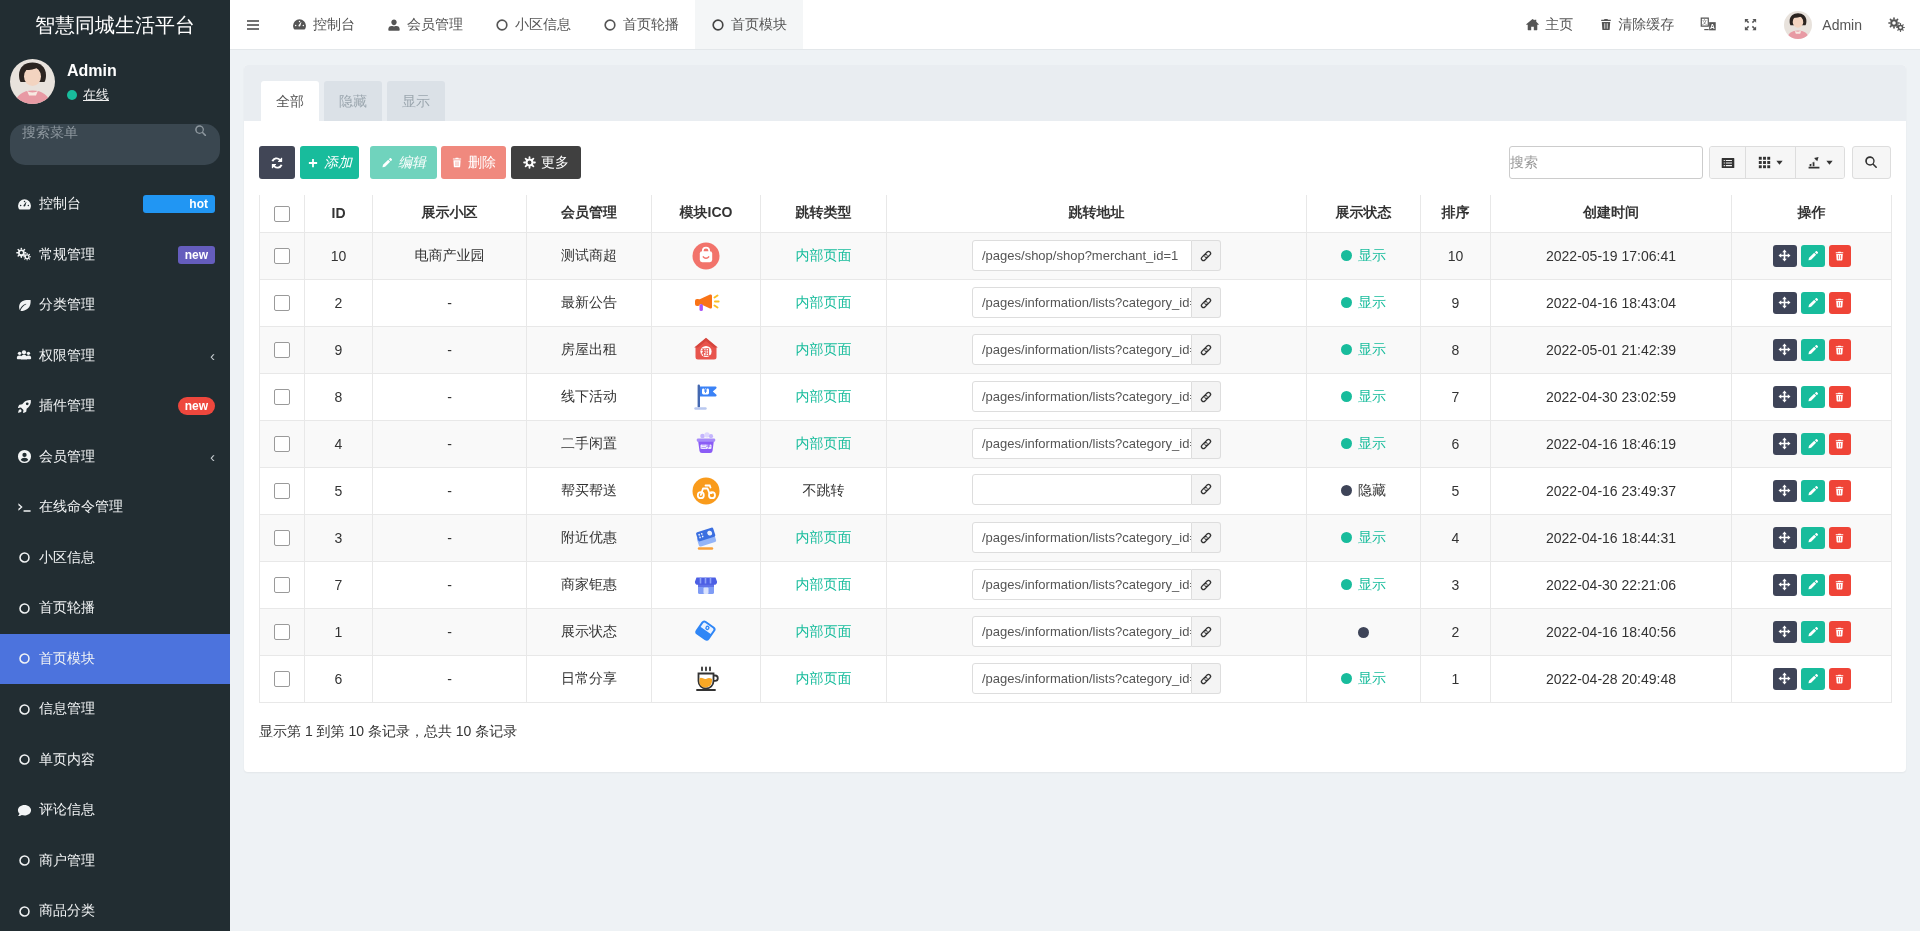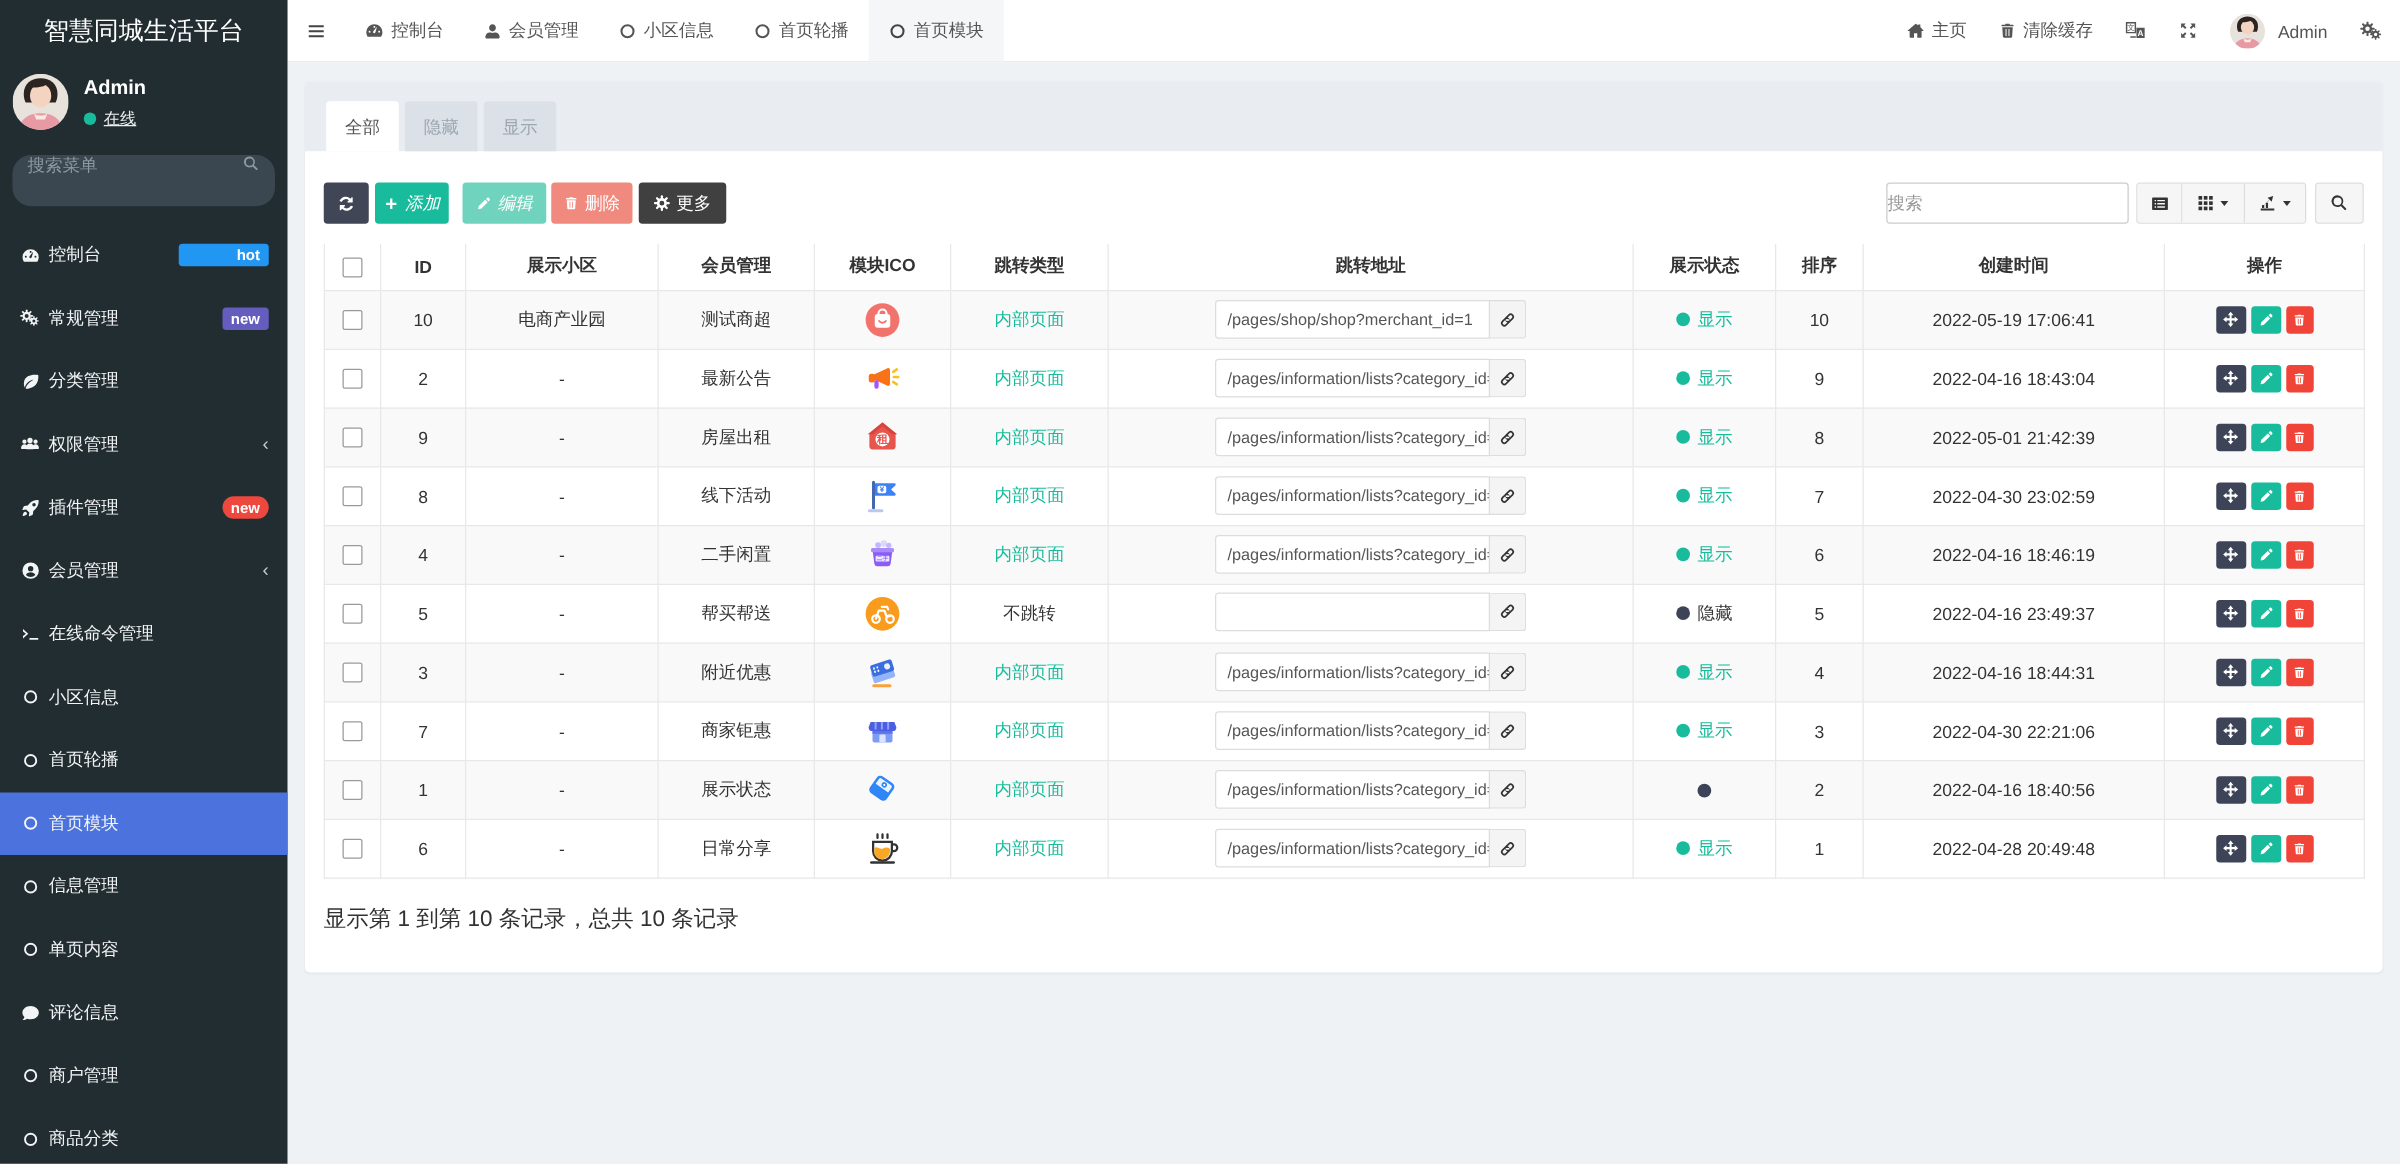--- a/index.html
+++ b/index.html
@@ -77,21 +77,21 @@
 .cb { width:16px; height:16px; border:1px solid #9a9a9a; border-radius:2px; background:#fff; display:inline-block; vertical-align:middle; }
 .sdot { display:inline-block; width:11px; height:11px; border-radius:50%; margin-right:6px; vertical-align:-1px; }
 .inpgrp { display:inline-flex; height:31px; }
 .inpgrp .inp { width:220px; border:1px solid #ddd; border-radius:3px 0 0 3px; font-size:13px; color:#555; display:flex; align-items:center; padding:0 9px; background:#fff; white-space:nowrap; overflow:hidden; }
 .inpgrp .lnk { width:29px; border:1px solid #ddd; border-left:none; border-radius:0 3px 3px 0; background:#f4f4f4; display:flex; align-items:center; justify-content:center; }
 .act { display:inline-flex; gap:4px; }
 .abtn { width:24px; height:22px; border-radius:3px; display:inline-flex; align-items:center; justify-content:center; }
 .abtn.mv { background:#3e4458; }
 .abtn.ed { background:#18bc9c; }
 .abtn.dl { background:#ef4437; width:22px; }
-.foot { margin-top:20px; font-size:18px; color:#333; }
+.foot { margin-top:20px; font-size:14px; color:#333; }
 .micon { display:inline-block; width:30px; height:30px; vertical-align:middle; }
 </style>
 </head>
 <body>
 
 <svg width="0" height="0" style="position:absolute">
 <defs>
 <symbol id="s-gauge" viewBox="0 0 16 16">
         <path fill="currentColor" d="M8 2.5a6.9 6.9 0 0 0-6.9 6.9c0 1.2.3 2.3.9 3.3.2.3.5.5.9.5h10.2c.4 0 .7-.2.9-.5.6-1 .9-2.1.9-3.3A6.9 6.9 0 0 0 8 2.5zm0 1.6c.4 0 .8.3.8.8s-.4.8-.8.8-.8-.3-.8-.8.4-.8.8-.8zM3.9 9.8c-.5 0-.8-.4-.8-.8s.3-.8.8-.8.8.4.8.8-.3.8-.8.8zm4.9-.1c-.3.5-.9.6-1.4.4-.5-.3-.6-.9-.4-1.4l2.6-3.4c.2-.2.5 0 .4.2L8.8 9.7zm3.3.1c-.5 0-.8-.4-.8-.8s.3-.8.8-.8.8.4.8.8-.3.8-.8.8z"></path>
       </symbol>

